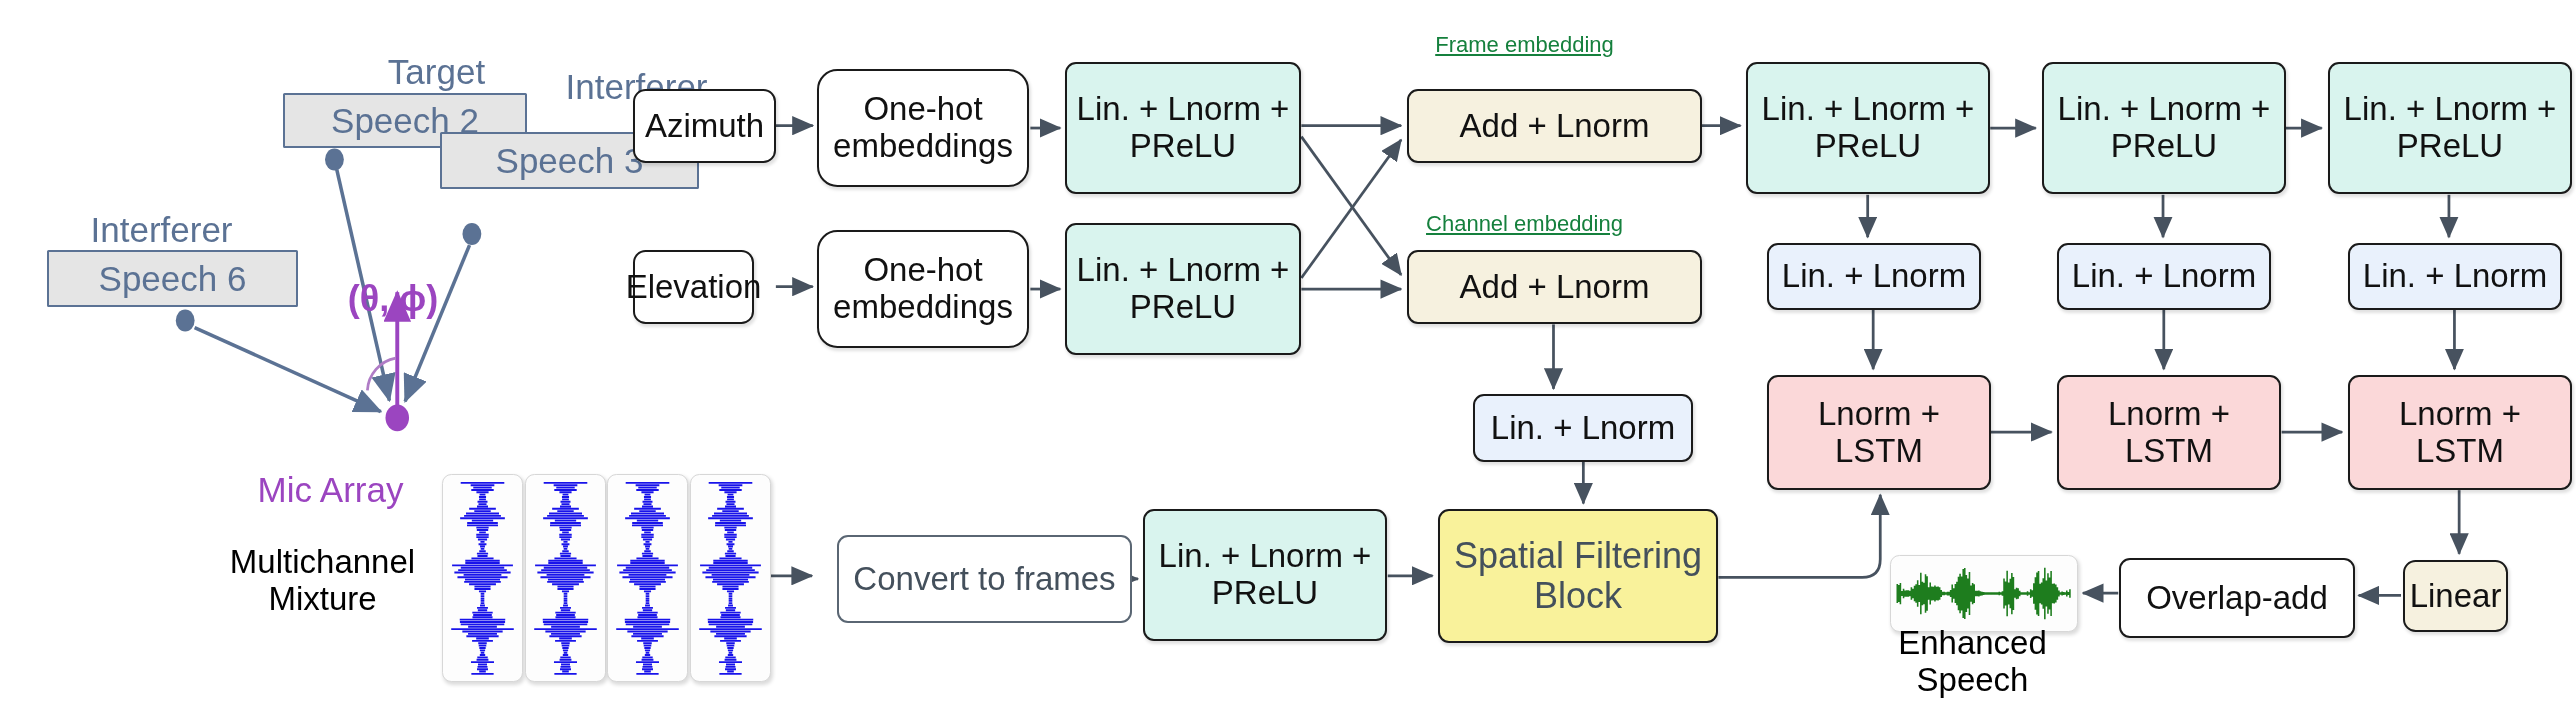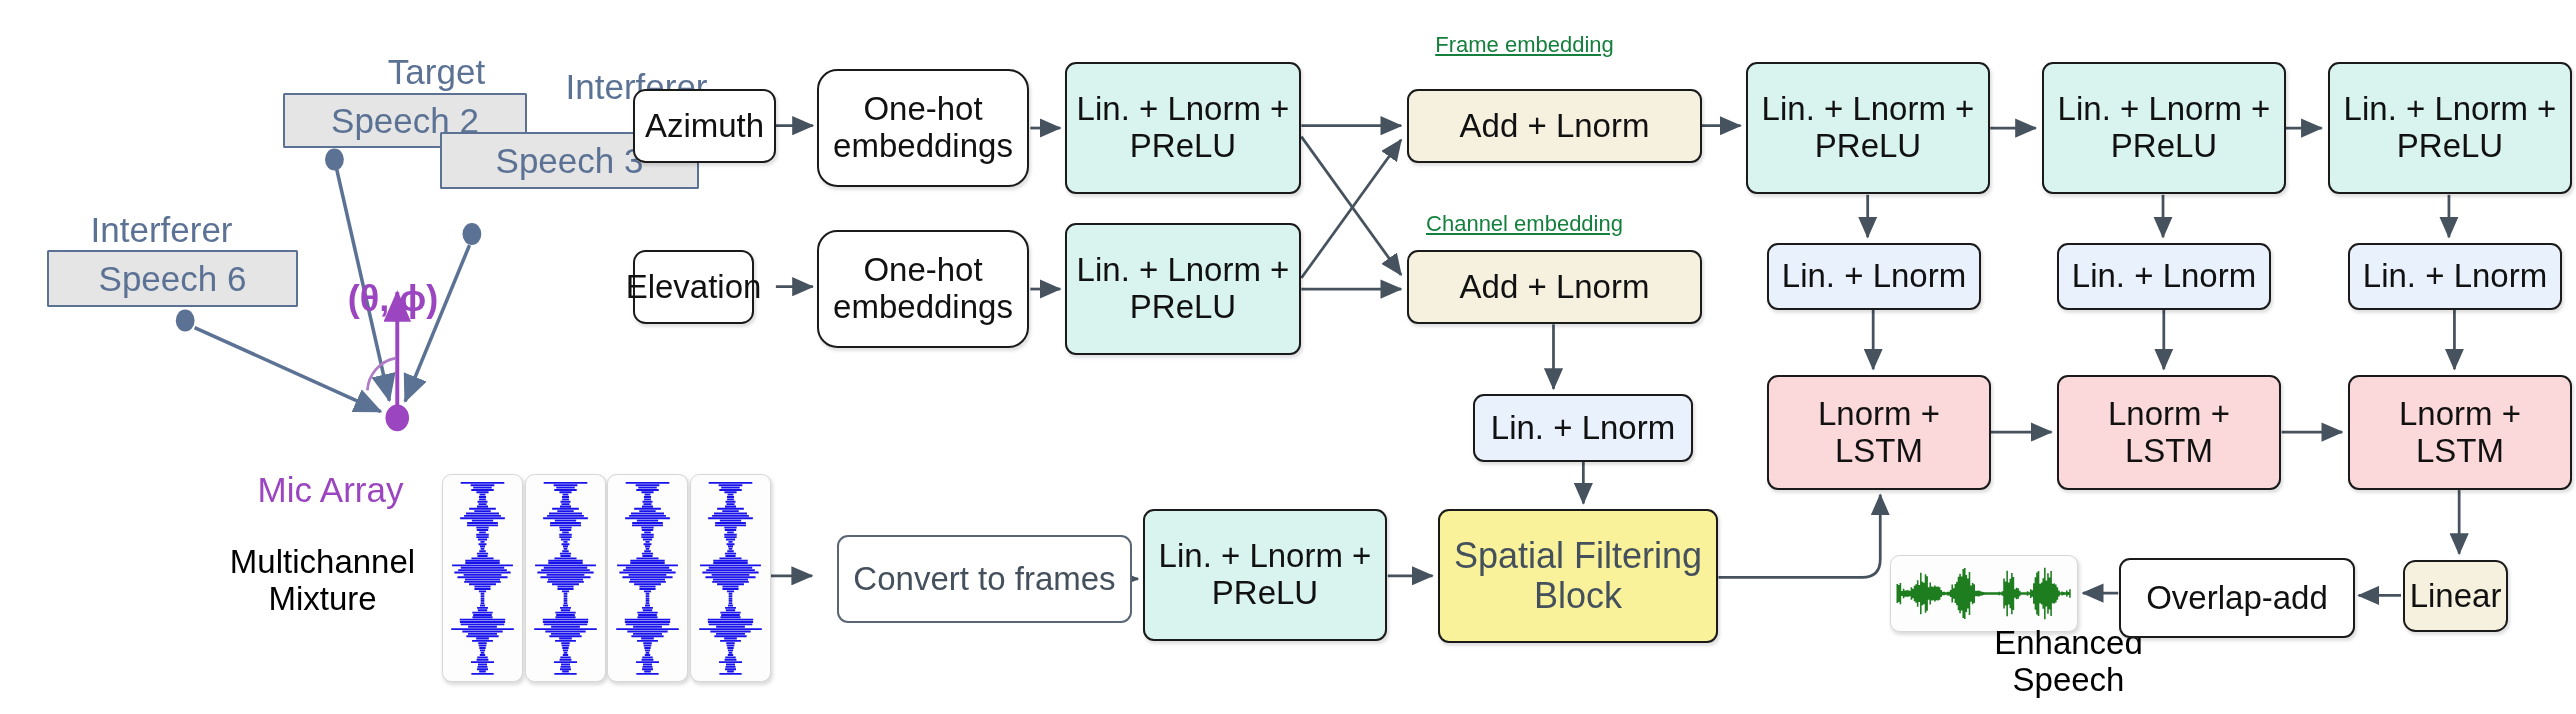--- a/index.html
+++ b/index.html
@@ -140,17 +140,17 @@
       <path d="M22.4 10H77.6M35.0 13H65.0M38.3 16H61.7M35.8 19H64.2M42.3 22H57.7M46.3 25H53.7M45.5 28H54.5M45.7 31H54.3M43.7 34H56.3M44.9 37H55.1M43.0 40H57.0M33.1 43H66.9M39.6 46H60.4M29.1 49H70.9M26.7 52H73.3M21.7 55H78.3M36.5 58H63.5M30.6 61H69.4M30.4 64H69.6M42.2 67H57.8M42.8 70H57.2M45.8 73H54.2M42.1 76H57.9M42.2 79H57.8M44.2 82H55.8M47.4 85H52.6M45.0 88H55.0M46.9 91H53.1M47.7 94H52.3M45.9 97H54.1M42.9 100H57.1M43.6 103H56.4M36.0 106H64.0M28.2 109H71.8M28.2 112H71.8M11.5 115H88.5M22.5 118H77.5M19.2 121H80.8M14.4 124H85.6M26.1 127H73.9M18.3 130H81.7M27.8 133H72.2M26.8 136H73.2M33.0 139H67.0M39.8 142H60.2M39.8 145H60.2M45.5 148H54.5M47.7 151H52.3M47.7 154H52.3M47.7 157H52.3M47.7 160H52.3M47.7 163H52.3M46.9 166H53.1M43.1 169H56.9M44.1 172H55.9M37.1 175H62.9M38.2 178H61.8M37.3 181H62.7M21.2 184H78.8M21.4 187H78.6M22.4 190H77.6M31.8 193H68.2M10.4 196H89.6M24.5 199H75.5M31.7 202H68.3M29.6 205H70.4M42.0 208H58.0M36.8 211H63.2M44.6 214H55.4M45.2 217H54.8M46.0 220H54.0M46.7 223H53.3M47.7 226H52.3M46.6 229H53.4M43.4 232H56.6M42.5 235H57.5M35.4 238H64.6M44.3 241H55.7M43.7 244H56.3M43.0 247H57.0M45.8 250H54.2M35.9 253H64.1" stroke="#1813ea" stroke-width="2.4" fill="none"></path>
     </svg></div>
 
 <div class="node rbox grayline" style="left:817px;top:535px;width:295px;height:88px;margin-left:20px;">Convert to frames</div>
 <div class="node rbox mint" style="left:1143px;top:509px;width:244px;height:132px;">Lin. + Lnorm + PReLU</div>
 <div class="node rbox yellow" style="left:1438px;top:509px;width:280px;height:134px;">Spatial Filtering Block</div>
 
 <div class="panel" style="left:1890px;top:555px;width:186px;height:75px;"><svg width="100%" height="100%" viewBox="0 0 237 96" preserveAspectRatio="none">
       <path d="M8 35.9V60.1M10 37.0V59.0M12 34.4V61.6M14 44.7V51.3M16 42.0V54.0M18 44.0V52.0M20 43.7V52.3M22 43.7V52.3M24 44.6V51.4M26 40.0V56.0M28 41.8V54.2M30 38.1V57.9M32 36.3V59.7M34 31.1V64.9M36 37.0V59.0M38 21.3V74.7M40 32.9V63.1M42 34.2V61.8M44 23.3V72.7M46 25.8V70.2M48 40.0V56.0M50 34.0V62.0M52 38.9V57.1M54 39.5V56.5M56 37.8V58.2M58 39.5V56.5M60 39.0V57.0M62 40.0V56.0M64 43.6V52.4M66 45.7V50.3M68 45.9V50.1M70 46.4V49.6M72 45.6V50.4M74 45.6V50.4M76 43.4V52.6M78 36.6V59.4M80 41.2V54.8M82 35.9V60.1M84 33.1V62.9M86 26.5V69.5M88 22.6V73.4M90 26.1V69.9M92 16.5V79.5M94 15.5V80.5M96 24.4V71.6M98 28.9V67.1M100 20.6V75.4M102 37.6V58.4M104 34.4V61.6M106 36.0V60.0M108 44.4V51.6M110 44.6V51.4M112 44.1V51.9M114 45.2V50.8M116 45.6V50.4M118 46.1V49.9M120 46.4V49.6M122 46.4V49.6M124 46.4V49.6M126 46.4V49.6M128 46.4V49.6M130 46.4V49.6M132 46.4V49.6M134 46.4V49.6M136 46.4V49.6M138 45.8V50.2M140 46.4V49.6M142 45.1V50.9M144 28.7V67.3M146 32.6V63.4M148 18.9V77.1M150 33.9V62.1M152 29.2V66.8M154 21.6V74.4M156 27.0V69.0M158 42.7V53.3M160 40.7V55.3M162 41.3V54.7M164 44.6V51.4M166 46.4V49.6M168 46.4V49.6M170 46.4V49.6M172 46.4V49.6M174 45.0V51.0M176 46.3V49.7M178 42.4V53.6M180 43.9V52.1M182 34.8V61.2M184 27.1V68.9M186 21.2V74.8M188 19.1V76.9M190 35.5V60.5M192 33.9V62.1M194 28.5V67.5M196 15.0V81.0M198 31.5V64.5M200 22.1V73.9M202 27.5V68.5M204 19.2V76.8M206 35.6V60.4M208 35.3V60.7M210 36.5V59.5M212 39.9V56.1M214 44.3V51.7M216 46.4V49.6M218 45.3V50.7M220 46.2V49.8M222 46.4V49.6M224 44.1V51.9M226 46.2V49.8M228 42.6V53.4" stroke="#1e7d1e" stroke-width="2" fill="none"></path>
     </svg></div>
-<div class="node blackText" style="left:1935px;top:643px;width:267px;height:38px;font-size:33px;">Enhanced Speech</div>
+<div class="node blackText" style="left:1839px;top:643px;width:267px;height:38px;font-size:33px;">Enhanced Speech</div>
 
 <div class="node rbox" style="left:2119px;top:558px;width:236px;height:80px;">Overlap-add</div>
 <div class="node rbox cream" style="left:2403px;top:560px;width:105px;height:72px;border-radius:12.6px;">Linear</div>
 
 
 </body></html>

